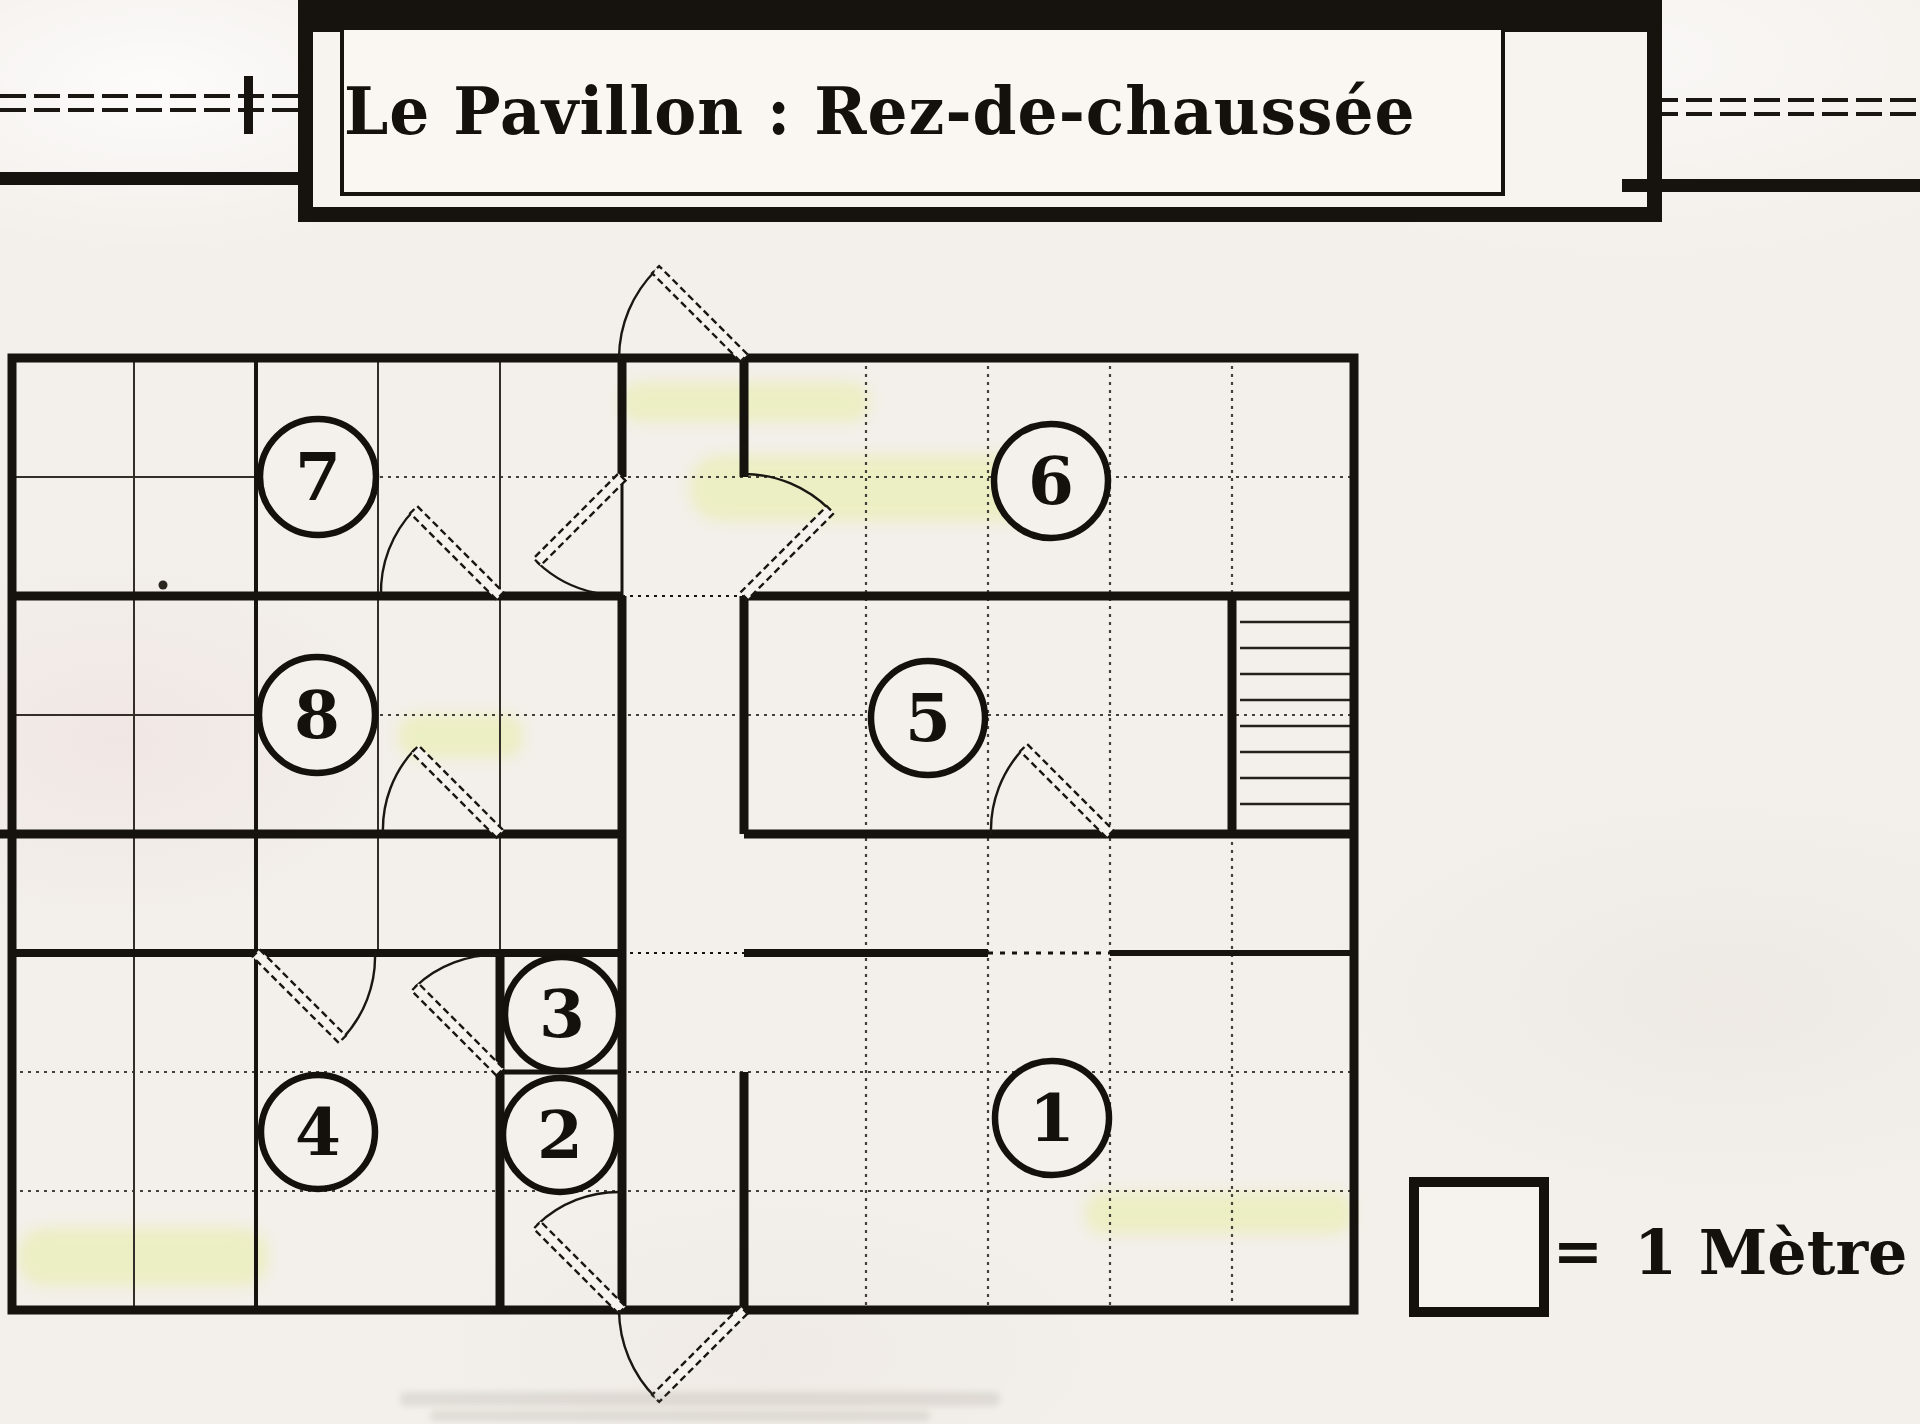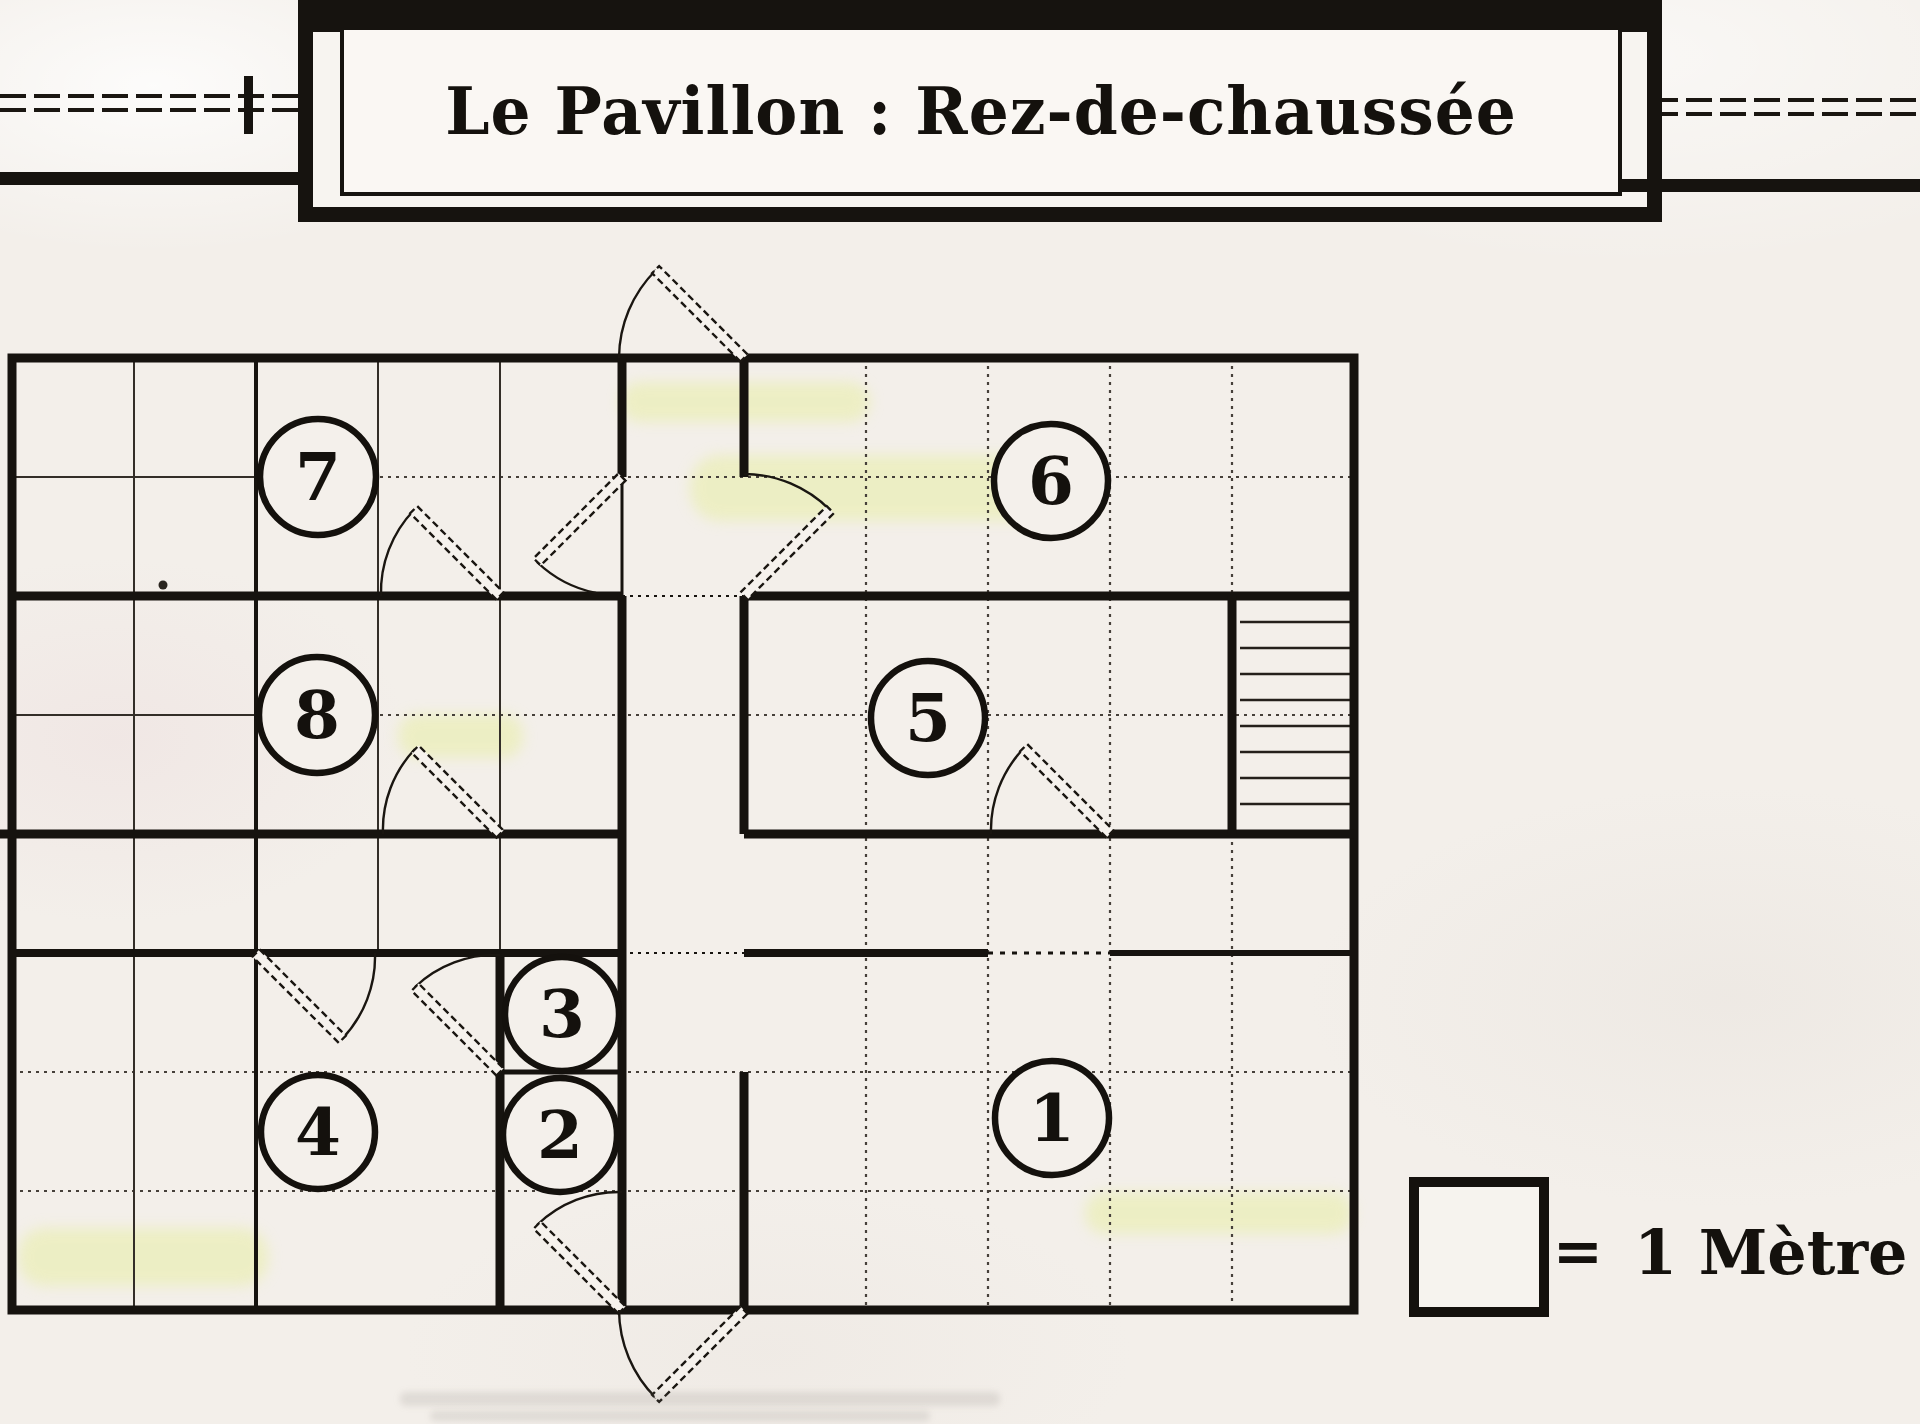--- a/index.html
+++ b/index.html
@@ -17,23 +17,23 @@
       radial-gradient(ellipse 600px 300px at 90% 70%,rgba(228,222,216,.35), rgba(255,255,255,0) 70%),
       radial-gradient(ellipse 520px 240px at 40% 95%,rgba(231,224,218,.3),  rgba(255,255,255,0) 70%);
   }
   
   .outer-box{
     position:absolute; left:298px; top:-20px; width:1364px; height:242px;
     box-sizing:border-box; background:#f7f4f0;
     border:15px solid #16130f; border-top-width:52px;
   }
   .inner-box{
-    position:absolute; left:340px; top:26px; width:1282px; height:170px;
+    position:absolute; left:340px; top:26px; width:1165px; height:170px;
     box-sizing:border-box; border:4px solid #16130f; background:#faf7f3;
-    display:flex; align-items:center; justify-content:center;
+    display:flex; align-items:center; justify-content:flex-start;
   }
   .title-text{
     font-size:63px; font-weight:bold; color:#14110d; letter-spacing:1px;
     transform:scaleY(1.05); white-space:nowrap;
   }
   .rule-dashed{
     position:absolute; height:4px;
     background:repeating-linear-gradient(90deg,#1a1611 0 26px, rgba(0,0,0,0) 26px 34px);
   }
   .rule-stub{ position:absolute; width:9px; height:58px; background:#16130f; }

